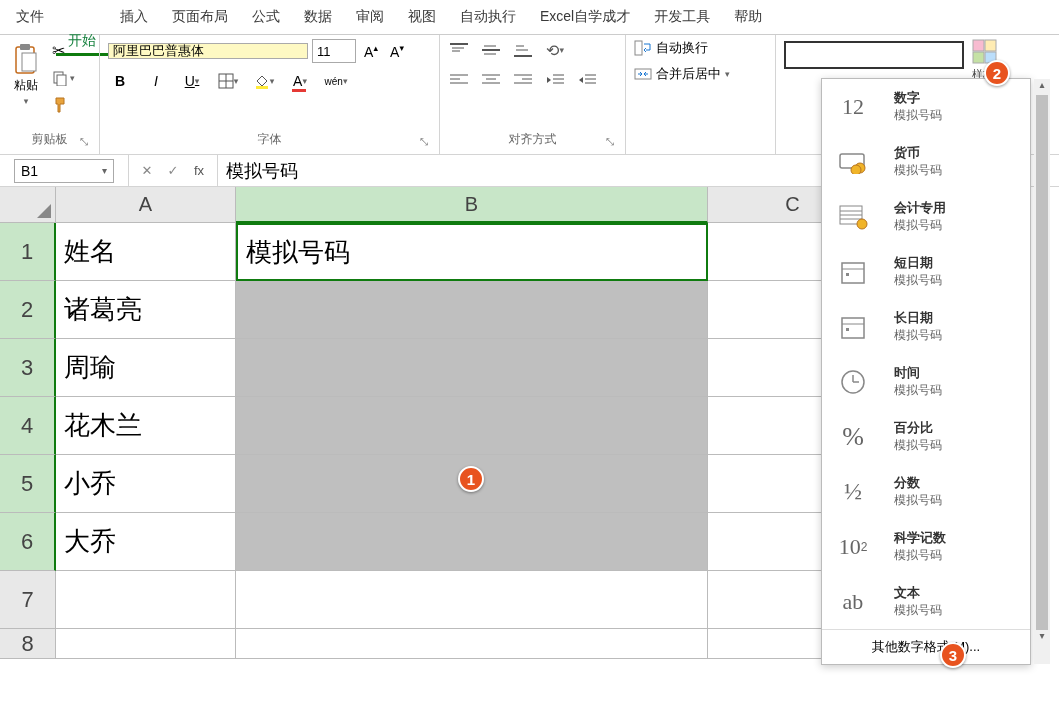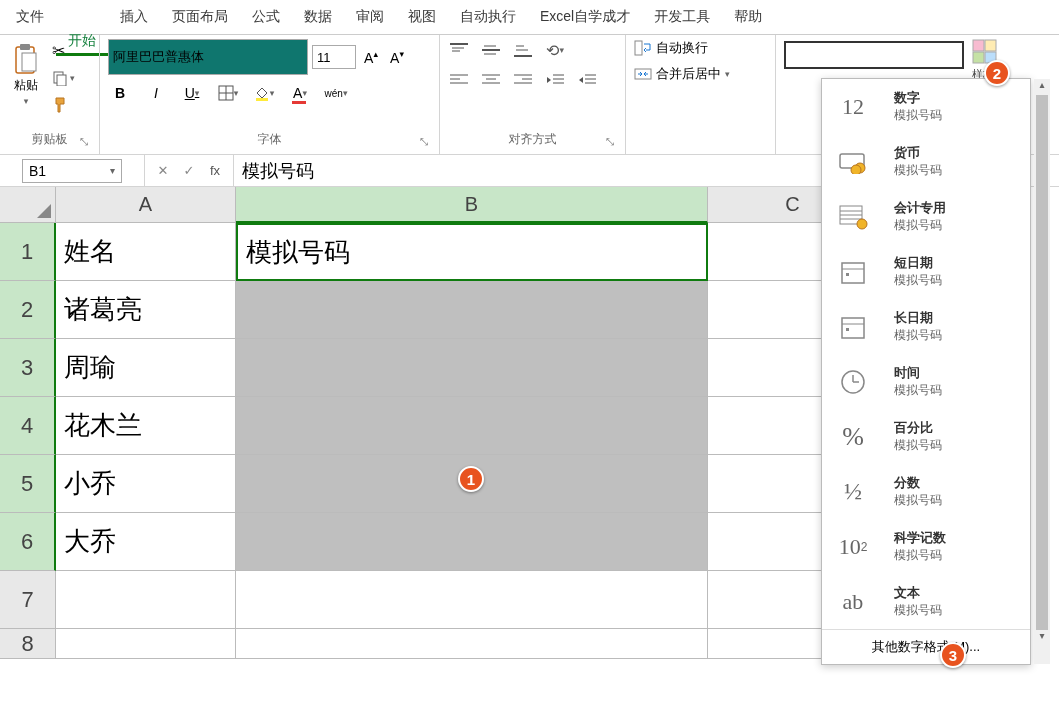--- a/index.html
+++ b/index.html
@@ -20,21 +20,21 @@
 .clipboard-group { width: 100px; }
 .clipboard-main { display: flex; gap: 6px; }
 .paste-btn { display: flex; flex-direction: column; align-items: center; gap: 2px; padding: 4px; }
 .paste-icon { width: 28px; height: 32px; }
 .clipboard-side { display: flex; flex-direction: column; gap: 6px; }
 .small-icon-btn { display: flex; align-items: center; gap: 2px; padding: 2px; }
 
 
 .font-group { width: 340px; }
 .font-row1 { display: flex; gap: 4px; align-items: center; margin-bottom: 6px; }
-.font-name-select { width: 200px; height: 36px; border: 1px solid #aaa; font-size: 13px; padding: 0 4px; background: #0f766e; }
+.font-name-select { width: 200px; height: 16px; border: 1px solid #aaa; font-size: 13px; padding: 0 4px; background: #fef9c3; }
 .font-size-select { width: 44px; height: 24px; border: 1px solid #aaa; font-size: 13px; padding: 0 4px; background: #fff; }
 .font-size-btn { width: 22px; height: 22px; display: flex; align-items: center; justify-content: center; font-size: 14px; }
 .font-row2 { display: flex; gap: 12px; align-items: center; }
 .font-btn { width: 24px; height: 24px; display: flex; align-items: center; justify-content: center; font-size: 14px; }
 
 
 .align-group { width: 186px; }
 .align-rows { display: flex; flex-direction: column; gap: 8px; }
 .align-row { display: flex; gap: 10px; align-items: center; }
 .align-btn { width: 22px; height: 22px; display: flex; align-items: center; justify-content: center; }
@@ -43,21 +43,21 @@
 .number-group { width: 150px; }
 .wrap-merge { display: flex; flex-direction: column; gap: 8px; }
 .wrap-btn { display: flex; align-items: center; gap: 4px; font-size: 13px; }
 
 
 .format-area { flex: 1; padding: 4px 8px; position: relative; }
 .format-input { width: 180px; height: 28px; border: 2px solid #333; background: #fff; margin-top: 2px; }
 
 
 .formula-bar-row { display: flex; height: 32px; border-bottom: 1px solid #d4d4d4; align-items: center; }
-.name-box { width: 100px; height: 24px; border: 1px solid #aaa; margin: 0 22px; padding: 0 6px; font-size: 14px; display: flex; align-items: center; background: #fff; }
+.name-box { width: 100px; height: 24px; border: 1px solid #aaa; margin: 0 14px; padding: 0 6px; font-size: 14px; display: flex; align-items: center; background: #fff; }
 .name-box-arrow { font-size: 10px; color: #666; margin-left: auto; }
 .fx-buttons { display: flex; gap: 6px; padding: 0 8px; border-left: 1px solid #d4d4d4; border-right: 1px solid #d4d4d4; height: 100%; align-items: center; }
 .fx-btn { width: 20px; height: 20px; display: flex; align-items: center; justify-content: center; font-size: 13px; color: #888; }
 .formula-input { flex: 1; padding: 0 8px; font-size: 18px; height: 100%; display: flex; align-items: center; }
 
 
 .sheet { position: relative; }
 .col-headers { display: flex; height: 36px; }
 .corner { width: 56px; background: #e8e8e8; border-right: 1px solid #bbb; border-bottom: 1px solid #bbb; position: relative; }
 .corner::after { content: ""; position: absolute; right: 4px; bottom: 4px; width: 0; height: 0; border-left: 14px solid transparent; border-bottom: 14px solid #888; }

